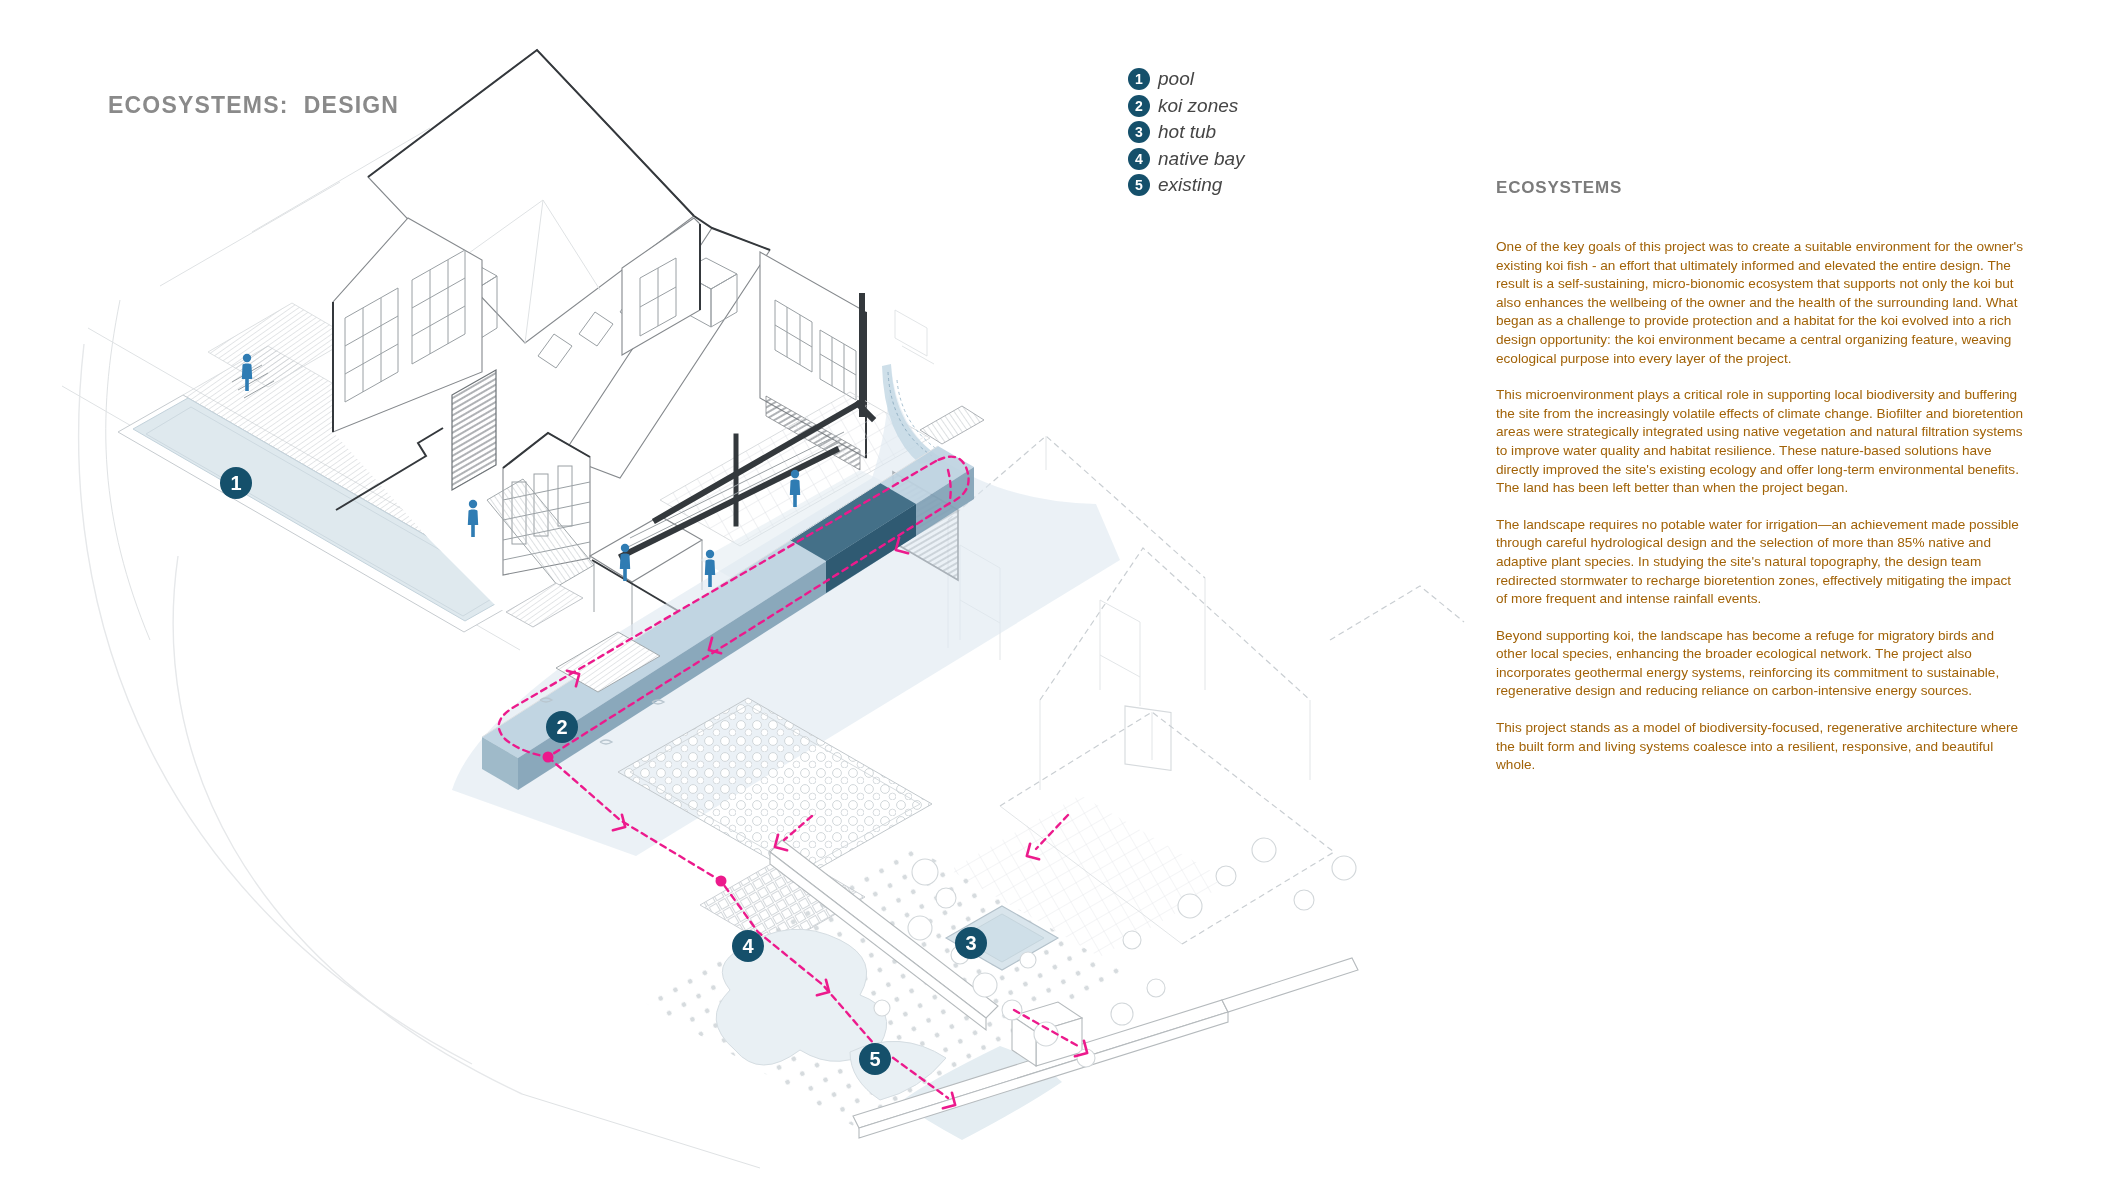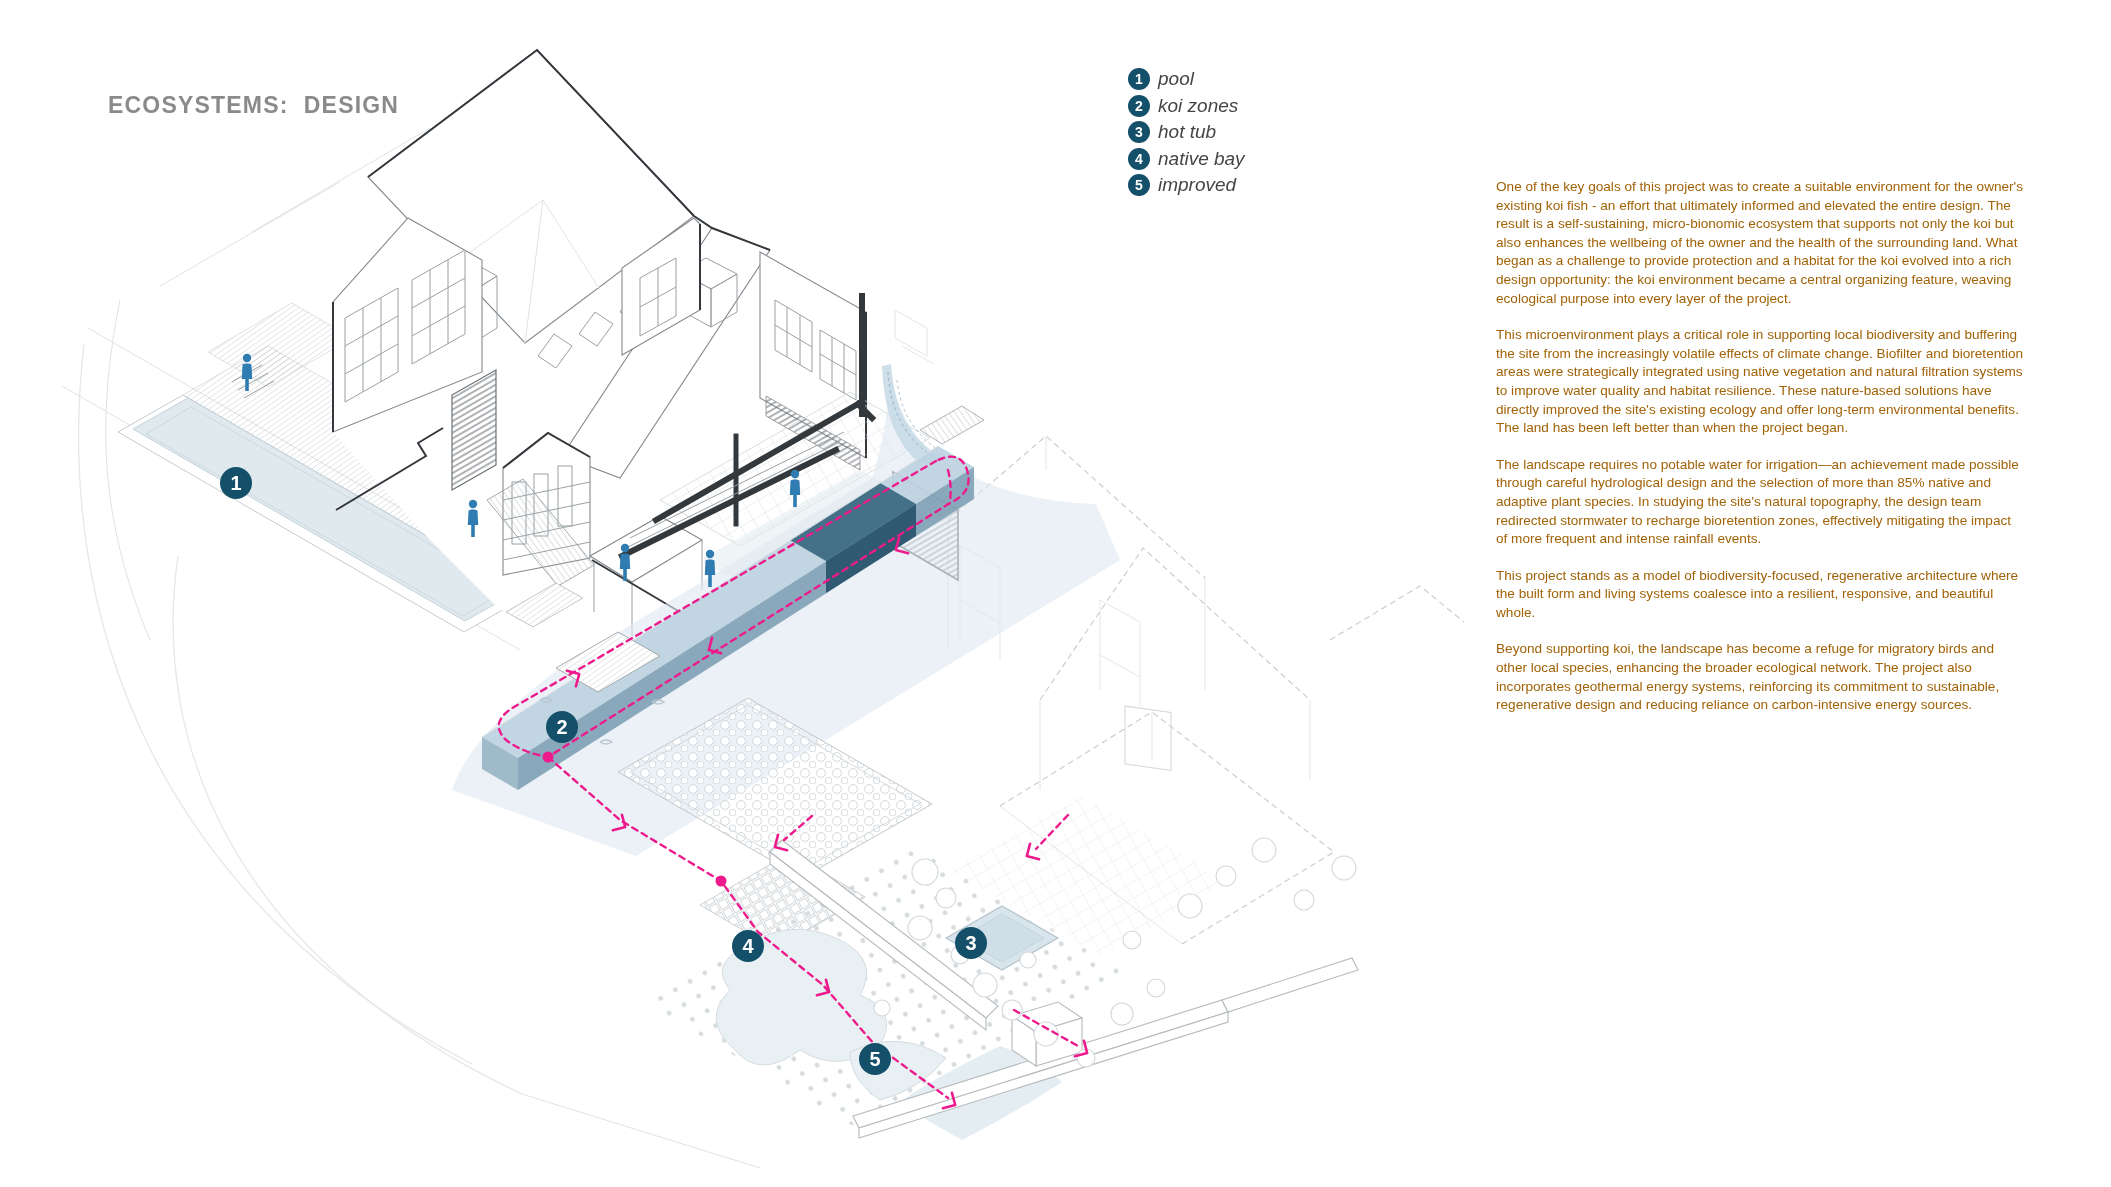--- a/index.html
+++ b/index.html
@@ -353,25 +353,26 @@
     <div class="legend-row">
       <span class="legend-dot">3</span>
       <span class="legend-label">hot tub</span>
     </div>
     <div class="legend-row">
       <span class="legend-dot">4</span>
       <span class="legend-label">native bay</span>
     </div>
     <div class="legend-row">
       <span class="legend-dot">5</span>
-      <span class="legend-label">improved</span>
+      <span class="legend-label">existing</span>
     </div>
   </div>
 
   <div class="article">
+    <h2>ECOSYSTEMS</h2>
     <p>One of the key goals of this project was to create a suitable environment for the owner's existing koi fish - an effort that ultimately informed and elevated the entire design. The result is a self-sustaining, micro-bionomic ecosystem that supports not only the koi but also enhances the wellbeing of the owner and the health of the surrounding land. What began as a challenge to provide protection and a habitat for the koi evolved into a rich design opportunity: the koi environment became a central organizing feature, weaving ecological purpose into every layer of the project.</p>
     <p>This microenvironment plays a critical role in supporting local biodiversity and buffering the site from the increasingly volatile effects of climate change. Biofilter and bioretention areas were strategically integrated using native vegetation and natural filtration systems to improve water quality and habitat resilience. These nature-based solutions have directly improved the site's existing ecology and offer long-term environmental benefits.  The land has been left better than when the project began.</p>
     <p>The landscape requires no potable water for irrigation—an achievement made possible through careful hydrological design and the selection of more than 85% native and adaptive plant species. In studying the site's natural topography, the design team redirected stormwater to recharge bioretention zones, effectively mitigating the impact of more frequent and intense rainfall events.</p>
+    <p>Beyond supporting koi, the landscape has become a refuge for migratory birds and other local species, enhancing the broader ecological network. The project also incorporates geothermal energy systems, reinforcing its commitment to sustainable, regenerative design and reducing reliance on carbon-intensive energy sources.</p>
     <p>This project stands as a model of biodiversity-focused, regenerative architecture where the built form and living systems coalesce into a resilient, responsive, and beautiful whole.</p>
-    <p>Beyond supporting koi, the landscape has become a refuge for migratory birds and other local species, enhancing the broader ecological network. The project also incorporates geothermal energy systems, reinforcing its commitment to sustainable, regenerative design and reducing reliance on carbon-intensive energy sources.</p>
   </div>
 
 </div>
 
 </body></html>

